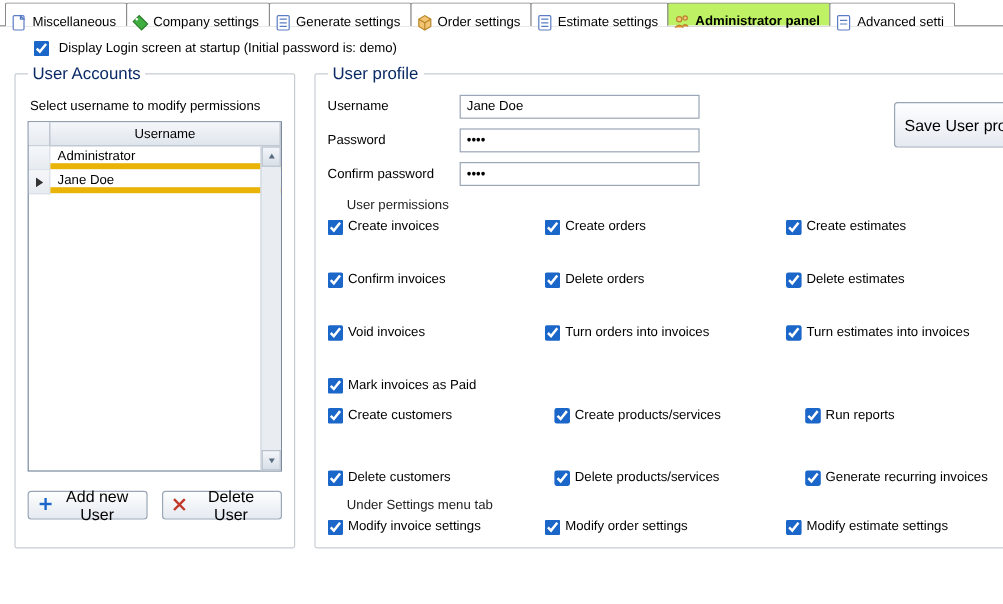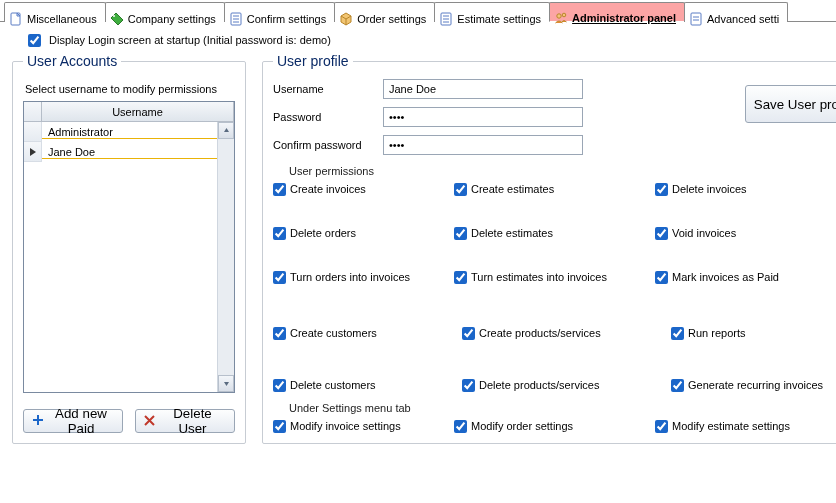--- a/index.html
+++ b/index.html
@@ -33,24 +33,23 @@
     border-bottom: none;
     border-radius: 2px 2px 0 0;
     margin-right: -1px;
     background: #fff;
     position: relative;
     bottom: -1px;
     cursor: default;
   }
   .tab.active {
     font-weight: bold;
-    background: #fca5a5;
+    background: #bef264;
     bottom: -1px;
     border-bottom: 1px solid #fff;
-    text-decoration: underline;
   }
   .tab .icon { width: 14px; height: 14px; margin-right: 4px; display:inline-flex; }
   .panel {
     padding: 4px 8px 8px 8px;
   }
   .startup-row {
     display: flex;
     align-items: center;
     padding: 8px 0 6px 20px;
   }
@@ -115,21 +114,21 @@
     width: 18px;
     height: 100%;
     background: linear-gradient(#f5f7fa, #e6ebf1);
     border-right: 1px solid #d7dde5;
     border-bottom: 1px solid #d7dde5;
     display:flex;align-items:center;justify-content:center;
   }
   .row-cell {
     flex: 1;
     padding-left: 6px;
-    border-bottom: 1px solid #eab308;
+    border-bottom: 5px solid #eab308;
   }
   .row-pointer svg { display:block; }
   .scrollbar {
     position: absolute;
     right: 0; top: 20px; bottom: 0;
     width: 17px;
     background: #e9edf2;
     border-left: 1px solid #cfd6df;
   }
   .sb-btn {
@@ -226,21 +225,21 @@
   </div>
   <div class="tab">
     <span class="icon">
       <svg width="14" height="14" viewBox="0 0 14 14">
           <rect x="2" y="1" width="10" height="12" rx="1" fill="#fff" stroke="#5b7cc4"></rect>
           <line x1="4" y1="4" x2="10" y2="4" stroke="#5b7cc4"></line>
           <line x1="4" y1="7" x2="10" y2="7" stroke="#5b7cc4"></line>
           <line x1="4" y1="10" x2="10" y2="10" stroke="#5b7cc4"></line>
         </svg>
     </span>
-    <span>Confirm settings</span>
+    <span>Generate settings</span>
   </div>
   <div class="tab">
     <span class="icon">
       <svg width="14" height="14" viewBox="0 0 14 14">
           <path d="M2 4 L7 1 L12 4 L12 10 L7 13 L2 10 Z" fill="#f2c572" stroke="#b9862b"></path>
           <path d="M2 4 L7 7 L12 4" fill="none" stroke="#b9862b"></path>
           <line x1="7" y1="7" x2="7" y2="13" stroke="#b9862b"></line>
         </svg>
     </span>
     <span>Order settings</span>
@@ -328,21 +327,21 @@
       </div>
 
       <div class="btnrow">
         <button class="winbtn">
           <span>
             <svg width="12" height="12" viewBox="0 0 12 12">
                 <rect x="5" y="1" width="2" height="10" fill="#1b66c9"></rect>
                 <rect x="1" y="5" width="10" height="2" fill="#1b66c9"></rect>
               </svg>
           </span>
-          <span>Add new Paid</span>
+          <span>Add new User</span>
         </button>
         <button class="winbtn">
           <span>
             <svg width="11" height="11" viewBox="0 0 11 11">
                 <path d="M1 1 L10 10 M10 1 L1 10" stroke="#c0392b" stroke-width="2"></path>
               </svg>
           </span>
           <span>Delete User</span>
         </button>
       </div>
@@ -372,26 +371,30 @@
 
       <div class="section-label">User permissions</div>
 
       <div class="permgrid">
         <label class="chk">
             <input type="checkbox" checked="" style="">
             <span>Create invoices</span>
           </label>
         <label class="chk">
             <input type="checkbox" checked="" style="">
+            <span>Create orders</span>
+          </label>
+        <label class="chk">
+            <input type="checkbox" checked="" style="">
             <span>Create estimates</span>
           </label>
 
         <label class="chk">
             <input type="checkbox" checked="" style="">
-            <span>Delete invoices</span>
+            <span>Confirm invoices</span>
           </label>
         <label class="chk">
             <input type="checkbox" checked="" style="">
             <span>Delete orders</span>
           </label>
         <label class="chk">
             <input type="checkbox" checked="" style="">
             <span>Delete estimates</span>
           </label>
 

